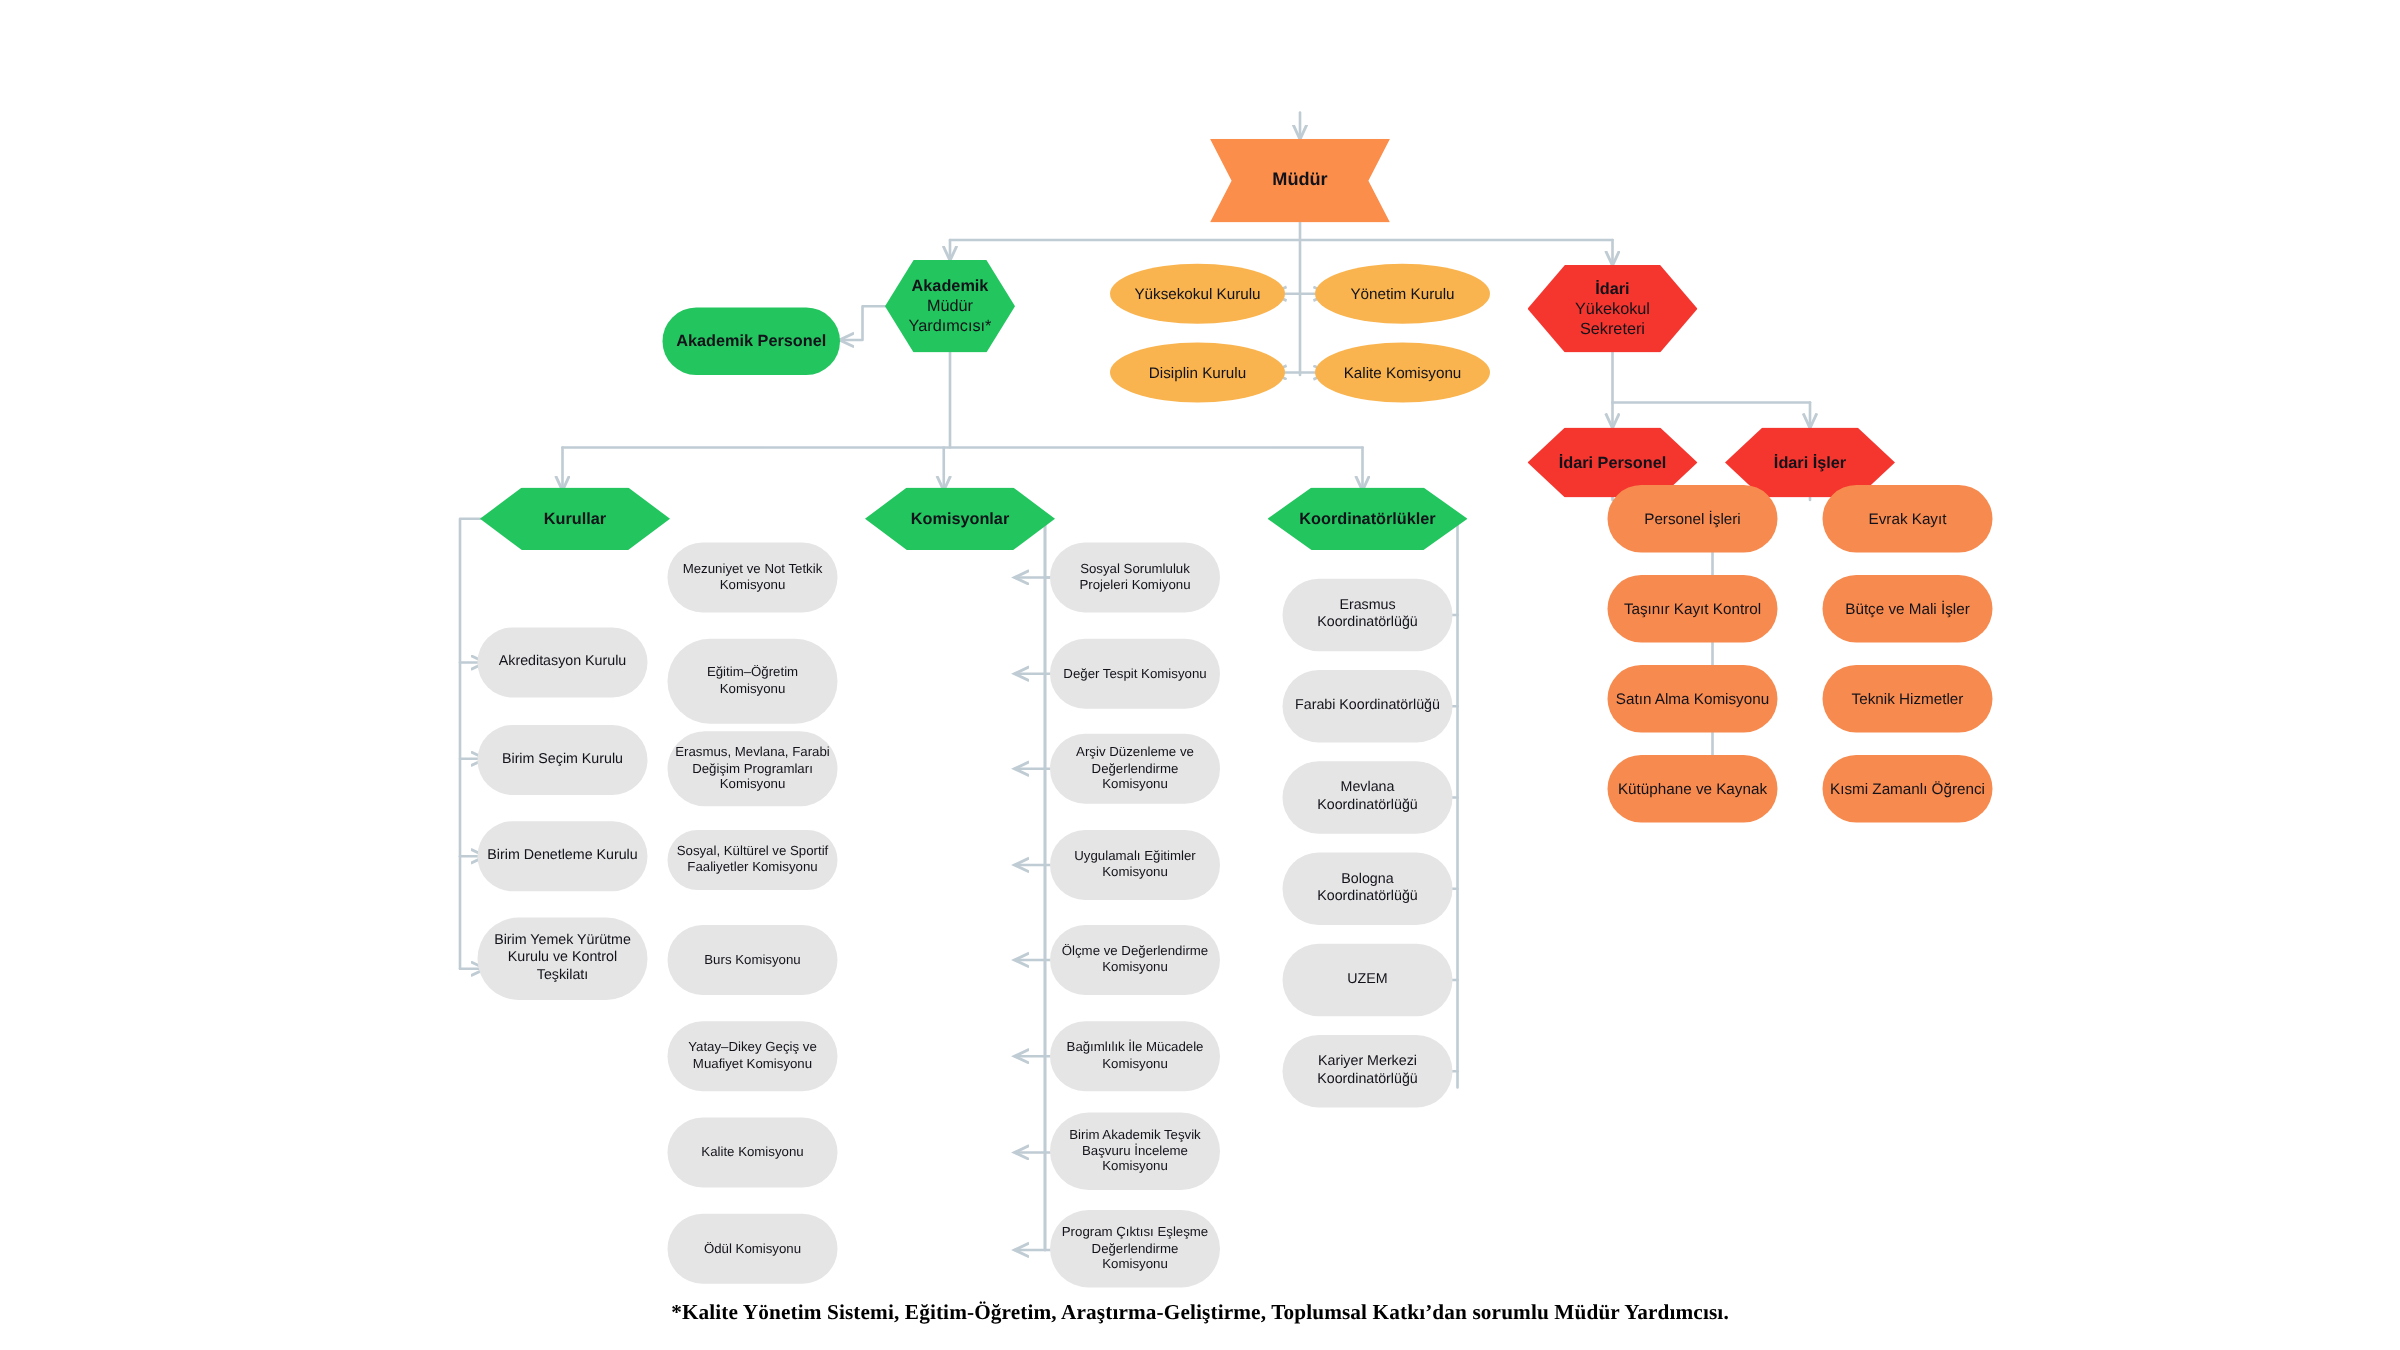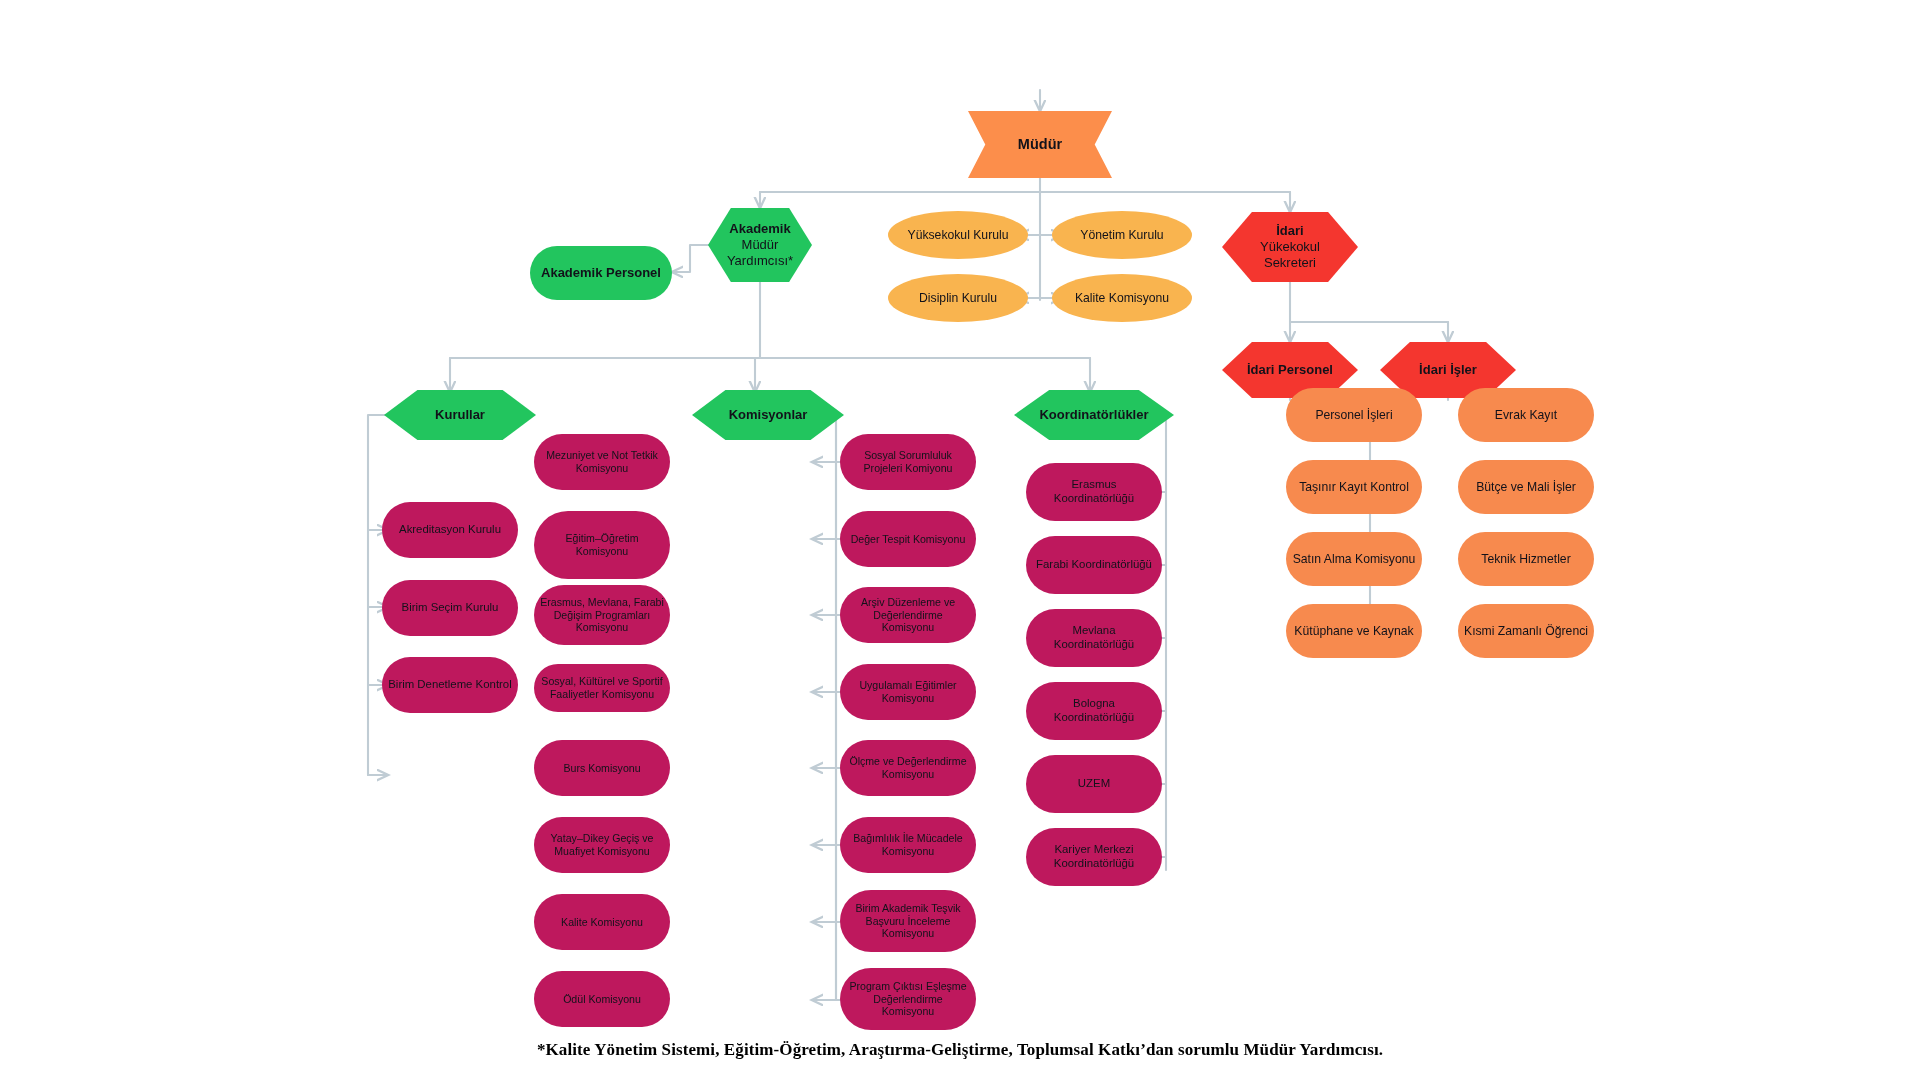--- a/index.html
+++ b/index.html
@@ -34,21 +34,21 @@
   }
   .shp-round{border-radius:38px;}
   .shp-ellipse{border-radius:50%;}
 
   
   .c-red{background:#f4362f;}
   .c-orange{background:#fc8e4b;}
   .c-orange2{background:#f78a4e;}
   .c-amber{background:#f9b44f;}
   .c-cyan{background:#22c55e;}
-  .c-lcyan{background:#be185d;}
+  .c-lcyan{background:#e5e5e5;}
 
   .t-bold{font-weight:bold;}
   .t-reg{font-weight:normal;}
 
   .fs14{font-size:14.5px;}
   .fs13{font-size:13px;}
   .fs12{font-size:12.2px;}
   .fs11{font-size:11.4px;}
   .fs105{font-size:10.6px;}
 
@@ -235,21 +235,24 @@
   <div class="node shp-hex c-cyan t-bold fs13" style="left:384px;top:390px;width:152px;height:50px;">
     <span class="lbl">Kurullar</span>
   </div>
   <div class="node shp-round c-lcyan t-reg fs11" style="left:382px;top:502px;width:136px;height:56px;">
     <span class="lbl">Akreditasyon Kurulu</span>
   </div>
   <div class="node shp-round c-lcyan t-reg fs11" style="left:382px;top:580px;width:136px;height:56px;">
     <span class="lbl">Birim Seçim Kurulu</span>
   </div>
   <div class="node shp-round c-lcyan t-reg fs11" style="left:382px;top:657px;width:136px;height:56px;">
-    <span class="lbl">Birim Denetleme Kontrol</span>
+    <span class="lbl">Birim Denetleme Kurulu</span>
+  </div>
+  <div class="node shp-round c-lcyan t-reg fs11" style="left:382px;top:734px;width:136px;height:66px;">
+    <span class="lbl">Birim Yemek Yürütme Kurulu ve Kontrol Teşkilatı</span>
   </div>
 
   <div class="node shp-hex c-cyan t-bold fs13" style="left:692px;top:390px;width:152px;height:50px;">
     <span class="lbl">Komisyonlar</span>
   </div>
 
   <div class="node shp-round c-lcyan t-reg fs105" style="left:534px;top:434px;width:136px;height:56px;">
     <span class="lbl">Mezuniyet ve Not Tetkik Komisyonu</span>
   </div>
   <div class="node shp-round c-lcyan t-reg fs105" style="left:534px;top:511px;width:136px;height:68px;">

